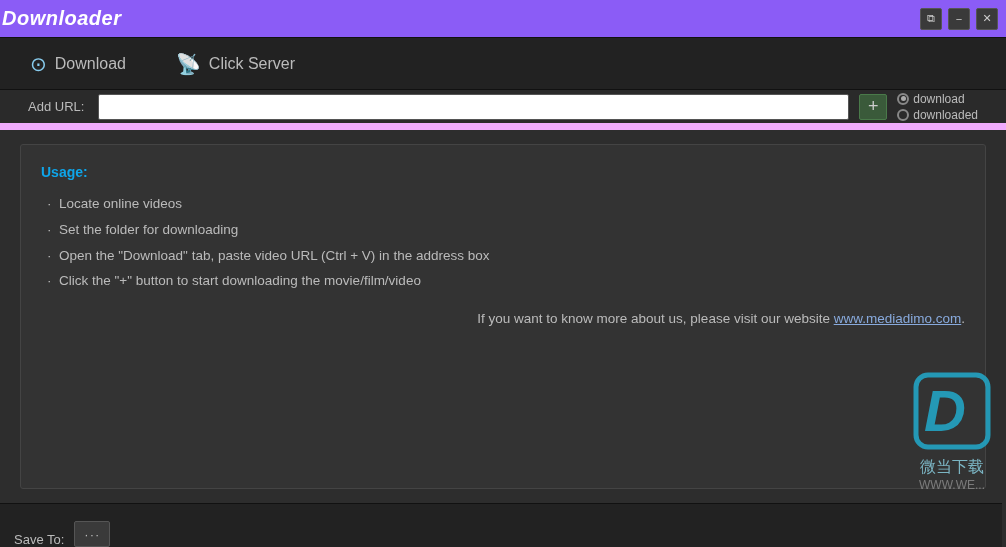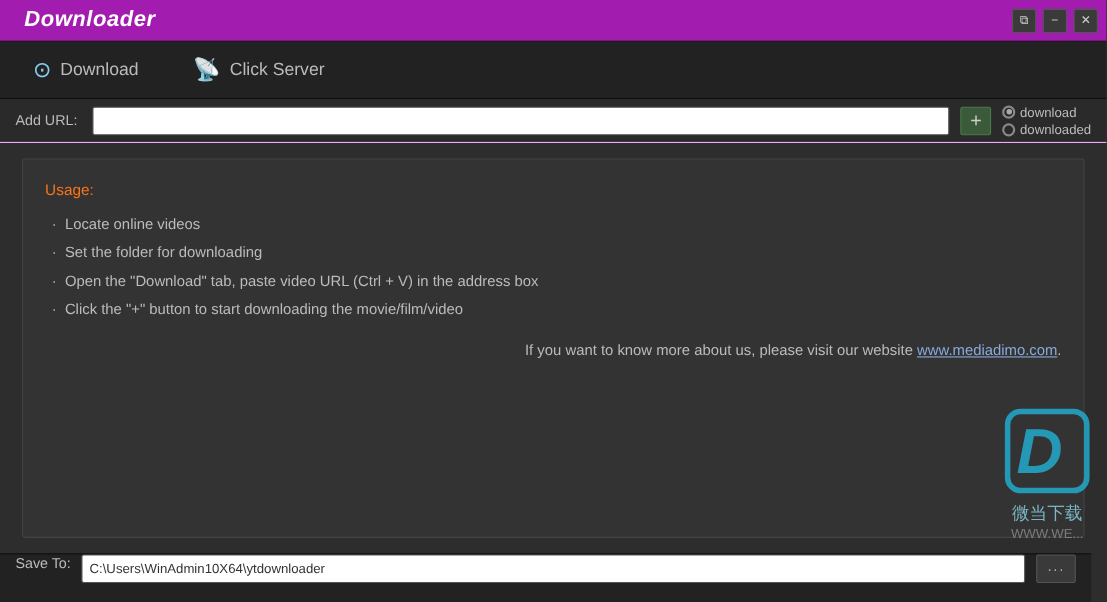--- a/index.html
+++ b/index.html
@@ -7,26 +7,26 @@
       width: 1006px;
       height: 547px;
       background: #2d2d2d;
       font-family: Arial, sans-serif;
       overflow: hidden;
       color: #ccc;
     }
 
     
     .title-bar {
-      background: #a21caf;
+      background: #8b5cf6;
       height: 38px;
       display: flex;
       align-items: center;
       justify-content: space-between;
-      padding: 0 8px 0 22px;
+      padding: 0 8px 0 2px;
       border-bottom: 1px solid #111;
     }
     .title-bar-left {
       display: flex;
       align-items: center;
     }
     .app-title {
       font-size: 20px;
       font-weight: bold;
       font-style: italic;
@@ -77,23 +77,23 @@
       color: #aaa;
     }
     .nav-icon.active { color: #88ccee; }
 
     
     .url-bar {
       background: #2a2a2a;
       height: 40px;
       display: flex;
       align-items: center;
-      padding: 0 14px;
+      padding: 0 28px;
       gap: 10px;
-      border-bottom: 1px solid #f0abfc;
+      border-bottom: 7px solid #f0abfc;
     }
     .url-label {
       color: #bbb;
       font-size: 13px;
       white-space: nowrap;
       min-width: 60px;
     }
     .url-input {
       flex: 1;
       height: 26px;
@@ -171,22 +171,22 @@
       color: #88aadd;
       text-decoration: underline;
       font-style: italic;
     }
     .info-box .bold-site {
       font-weight: bold;
       font-style: italic;
       color: #ddd;
     }
     .usage-title {
-      font-weight: normal;
-      color: #f97316;
+      font-weight: bold;
+      color: #0ea5e9;
       margin-bottom: 8px;
       font-size: 14px;
     }
     .usage-list {
       list-style: none;
       padding-left: 4px;
     }
     .usage-list li {
       padding: 2px 0;
       padding-left: 14px;
@@ -226,26 +226,26 @@
       font-size: 12px;
       color: #888;
       text-align: center;
     }
 
     
     .status-bar {
       position: absolute;
       bottom: 0;
       left: 0;
-      right: 14px;
+      right: 4px;
       height: 44px;
       background: #222;
       border-top: 1px solid #111;
       display: flex;
-      align-items: flex-start;
+      align-items: flex-end;
       padding: 0 14px;
       gap: 10px;
     }
     .save-label {
       color: #bbb;
       font-size: 13px;
       white-space: nowrap;
     }
     .save-path {
       flex: 1;
@@ -334,15 +334,14 @@
   <svg class="watermark-logo" viewBox="0 0 80 80" xmlns="http://www.w3.org/2000/svg">
     <rect x="4" y="4" width="72" height="72" rx="12" fill="none" stroke="#22aacc" stroke-width="5"></rect>
     <text x="12" y="60" font-size="58" font-weight="bold" fill="#22aacc" font-family="Arial" font-style="italic">D</text>
   </svg>
   <div class="watermark-text">微当下载</div>
   <div class="watermark-url">WWW.WE...</div>
 </div>
 
 <div class="status-bar">
   <span class="save-label">Save To:</span>
-  <div class="save-path">C:\Users\WinAdmin10X64\ytdownloader</div>
   <div class="browse-btn">···</div>
 </div>
 
 </body></html>

